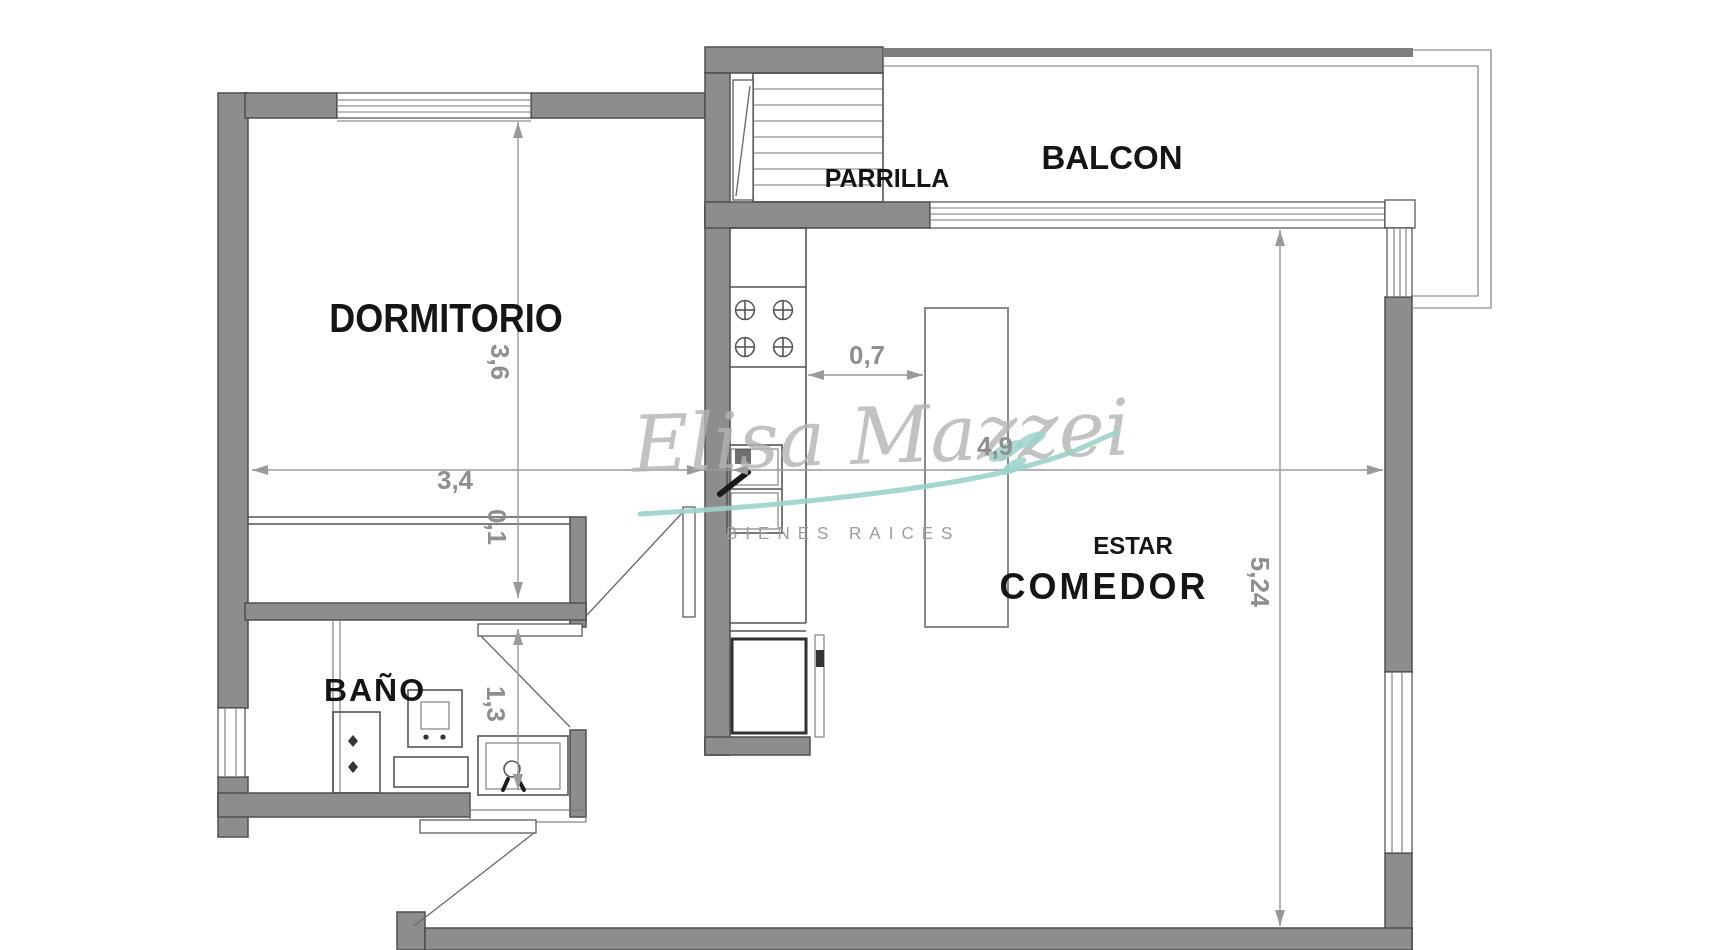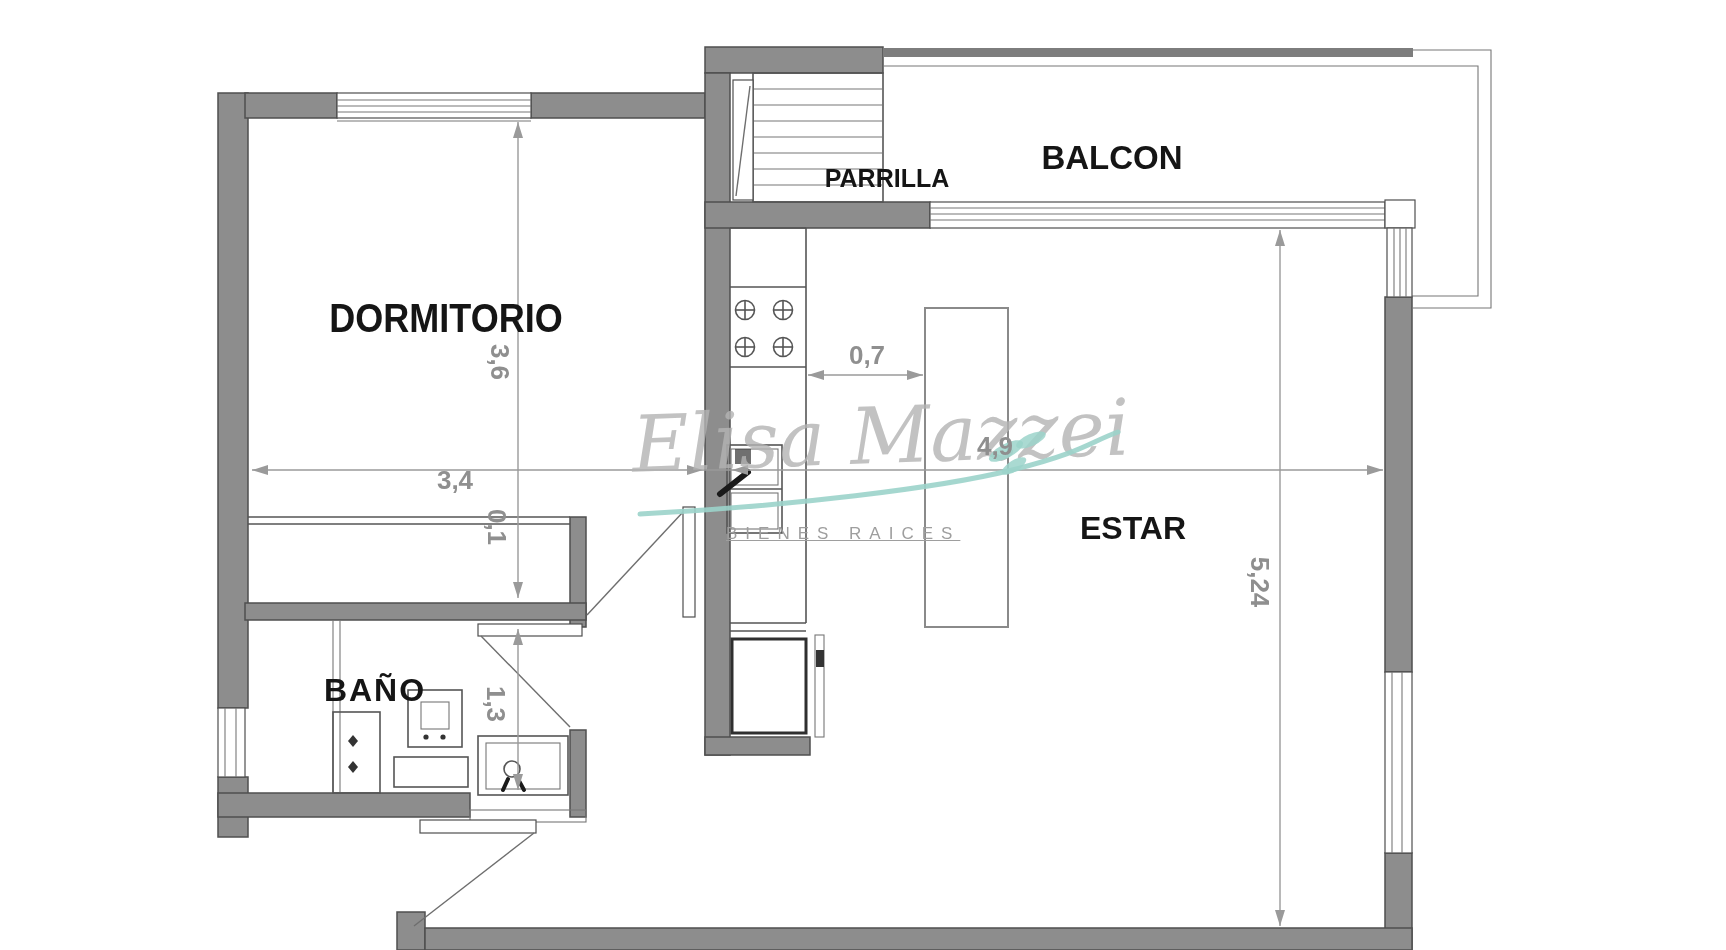--- a/index.html
+++ b/index.html
@@ -30,21 +30,21 @@
   }
   .dimlbl.rot{transform:translate(-50%,-50%) rotate(90deg);}
   .squish{transform:translate(-50%,-50%) scaleX(.9);}
   #wm-script{
     position:absolute;left:632px;top:392px;width:440px;
     font-family:"DejaVu Serif", serif;font-style:italic;font-size:78px;
     color:var(--watermark-text);opacity:.8;transform:rotate(-2deg);white-space:nowrap;
   }
   #wm-tagline{
     position:absolute;left:726px;top:524px;
-    font-size:17px;letter-spacing:8px;color:var(--tagline-text);white-space:nowrap;text-decoration:underline;
+    font-size:17px;letter-spacing:8px;color:var(--tagline-text);white-space:nowrap;
   }
 </style>
 </head>
 <body>
 
 <div id="stage">
 
   <svg width="1726" height="950" viewBox="0 0 1726 950">
 
     <g>
@@ -234,21 +234,22 @@
       <ellipse class="tealfill" cx="1014" cy="466" rx="14" ry="5.5" transform="rotate(-32 1014 466)"></ellipse>
     </g>
   </svg>
 
   <div id="wm-tagline">BIENES RAICES</div>
 
   <div class="lbl squish" style="left:446px;top:318px;font-size:40px;">DORMITORIO</div>
   <div class="lbl" style="left:363px;top:690px;font-size:32px;letter-spacing:2px;margin-left:12px;">BAÑO</div>
   <div class="lbl" style="left:856px;top:178px;font-size:25px;margin-left:31px;">PARRILLA</div>
   <div class="lbl" style="left:1112px;top:157px;font-size:33px;">BALCON</div>
-  <div class="lbl" style="left:1133px;top:528px;font-size:32px;">ESTAR</div>
+  <div class="lbl" style="left:1133px;top:546px;font-size:24px;">ESTAR</div>
+  <div class="lbl" style="left:1104px;top:587px;font-size:36px;letter-spacing:3px;">COMEDOR</div>
 
   <div class="dimlbl rot" style="left:500px;top:362px;">3,6</div>
   <div class="dimlbl" style="left:455px;top:460px;margin-top:20px;">3,4</div>
   <div class="dimlbl rot" style="left:497px;top:527px;">0,1</div>
   <div class="dimlbl rot" style="left:496px;top:704px;">1,3</div>
   <div class="dimlbl" style="left:867px;top:355px;">0,7</div>
   <div class="dimlbl" style="left:986px;top:446px;padding-left:18px;">4,9</div>
   <div class="dimlbl rot" style="left:1260px;top:582px;">5,24</div>
 
 </div>

